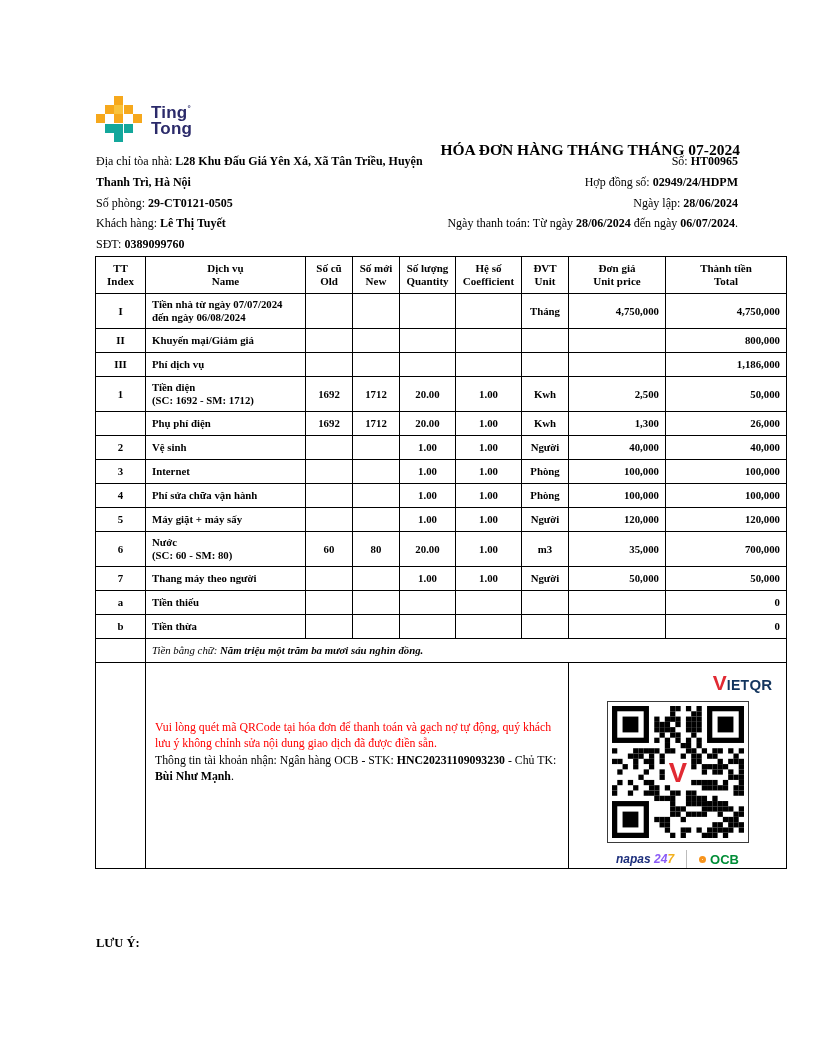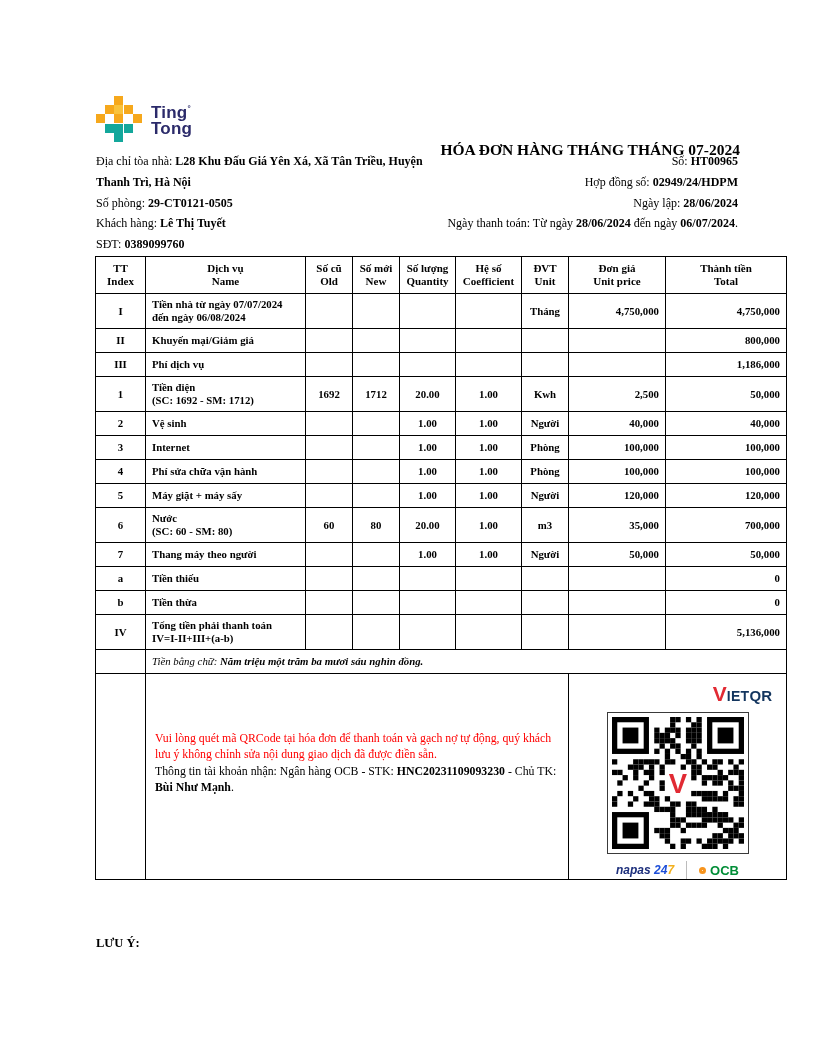--- a/index.html
+++ b/index.html
@@ -45,21 +45,21 @@
   .vietqr-wrap { display:inline-block; width:190px; }
   .vietqr-logo { font-family:"Liberation Sans", sans-serif; line-height:24px; margin-top:4px;text-align:right; }
   .vq-v   { color:#e12a33; font-size:21px; font-weight:800; }
   .vq-iet { color:#13355e; font-size:14px; font-weight:700; letter-spacing:.3px; }
   .vq-qr  { color:#13355e; font-size:15px; font-weight:900; letter-spacing:.3px; }
   .qr-box { margin:3px auto 0; width:142px; height:142px; border:1px solid #3a3a3a; background:#fff; padding:4px; }
   .qr-box svg { display:block; width:132px; height:132px; }
   .partner-row { margin-top:7px; display:flex; align-items:center; justify-content:center; gap:12px;
     font-family:"Liberation Sans", sans-serif; }
   .napas { font-style:italic; font-weight:800; font-size:12px; color:#1d2f7c; }
-  .napas .n24 { color:#1d4ed8; } .napas .n7 { color:#f2b01e; }
+  .napas .n24 { color:#8b5cf6; } .napas .n7 { color:#f2b01e; }
   .partner-div { width:1px; height:18px; background:#bcbcbc; }
   .ocb { display:flex; align-items:center; gap:4px; font-weight:800; font-size:13px; color:#008d36; }
   .ocb-ring { width:7px; height:7px; border:3.5px solid #f7941d; border-radius:50%; display:inline-block; }
   
   .footer-note { position:absolute; left:96px; top:936px; font-weight:bold; font-size:12.5px; }
 </style>
 </head>
 <body>
 
 <div class="page">
@@ -193,20 +193,31 @@
 (SC: 1692 - SM: 1712)</td>
           <td class="c-center">1692</td>
           <td class="c-center">1712</td>
           <td class="c-center">20.00</td>
           <td class="c-center">1.00</td>
           <td class="c-center">Kwh</td>
           <td class="c-right">2,500</td>
           <td class="c-right">50,000</td>
         </tr>
         <tr>
+          <td class="c-center"></td>
+          <td class="c-name">Phụ phí điện</td>
+          <td class="c-center">1692</td>
+          <td class="c-center">1712</td>
+          <td class="c-center">20.00</td>
+          <td class="c-center">1.00</td>
+          <td class="c-center">Kwh</td>
+          <td class="c-right">1,300</td>
+          <td class="c-right">26,000</td>
+        </tr>
+        <tr>
           <td class="c-center">2</td>
           <td class="c-name">Vệ sinh</td>
           <td class="c-center"></td>
           <td class="c-center"></td>
           <td class="c-center">1.00</td>
           <td class="c-center">1.00</td>
           <td class="c-center">Người</td>
           <td class="c-right">40,000</td>
           <td class="c-right">40,000</td>
         </tr>
@@ -280,32 +291,20 @@
         <tr>
           <td class="c-center">b</td>
           <td class="c-name">Tiền thừa</td>
           <td class="c-center"></td>
           <td class="c-center"></td>
           <td class="c-center"></td>
           <td class="c-center"></td>
           <td class="c-center"></td>
           <td class="c-right"></td>
           <td class="c-right">0</td>
-        </tr>
-        <tr>
-          <td class="c-center">IV</td>
-          <td class="c-name">Tổng tiền phải thanh toán
-IV=I-II+III+(a-b)</td>
-          <td class="c-center"></td>
-          <td class="c-center"></td>
-          <td class="c-center"></td>
-          <td class="c-center"></td>
-          <td class="c-center"></td>
-          <td class="c-right"></td>
-          <td class="c-right">5,136,000</td>
         </tr>
         <tr class="words-row" id="words-row">
         <td></td>
         <td class="words-cell" colspan="8">
           <span>Tiền bằng chữ: </span><span class="b">Năm triệu một trăm ba mươi sáu nghìn đồng.</span>
         </td>
       </tr>
       <tr class="qr-row">
         <td></td>
         <td class="pay-text-cell" colspan="6">

